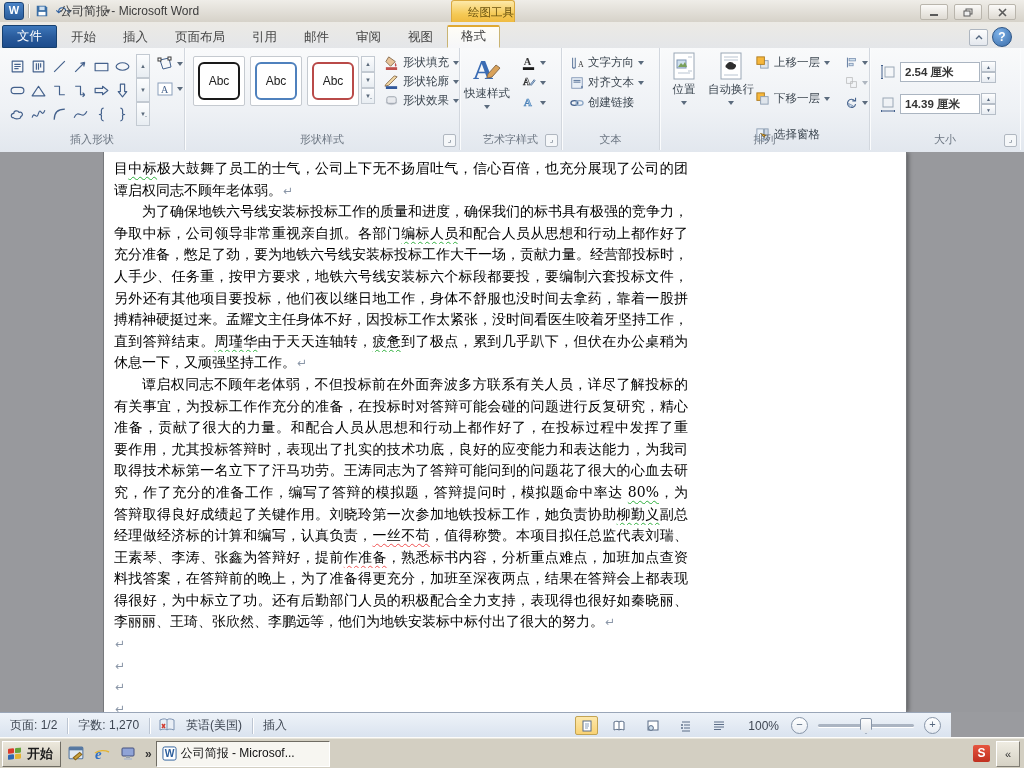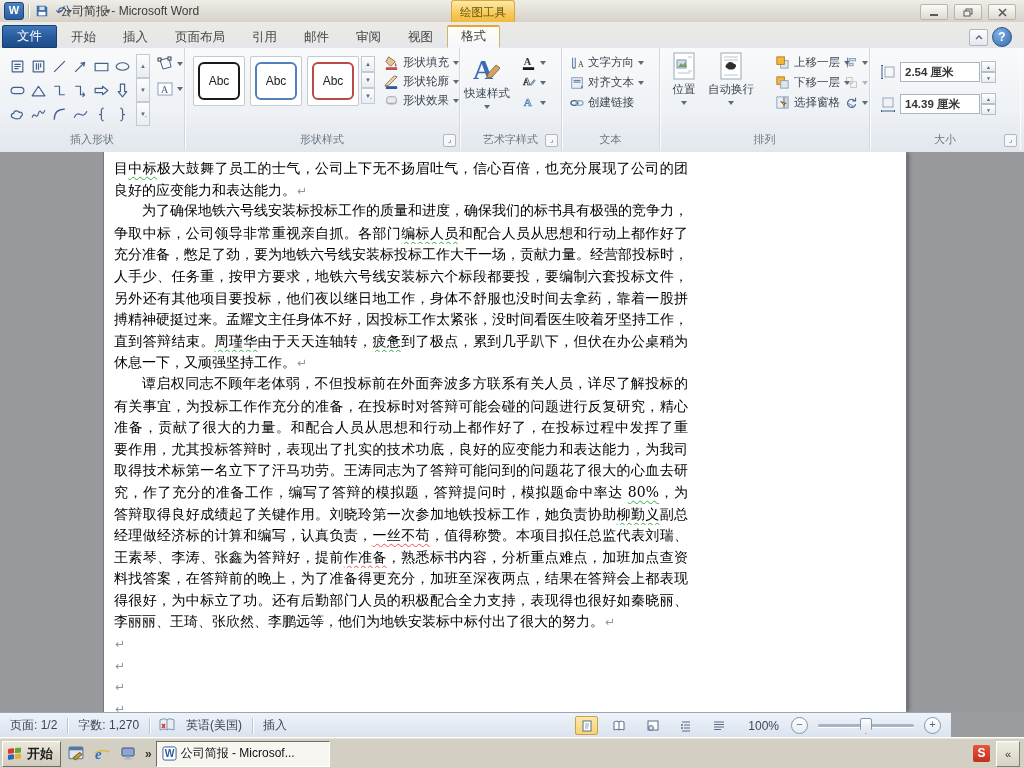--- a/index.html
+++ b/index.html
@@ -8,21 +8,21 @@
   
   #titlebar{position:absolute;left:0;top:0;width:1024px;height:22px;
     background:linear-gradient(#efede8,#d6d2c9);border-bottom:1px solid #bdb9af;}
   #qat{position:absolute;left:4px;top:2px;height:18px;display:flex;align-items:center;gap:4px;}
   .qbtn{width:18px;height:16px;display:flex;align-items:center;justify-content:center;font-size:13px;}
   #wlogo{width:18px;height:16px;background:linear-gradient(#4a83c6,#2b5d9b);border:1px solid #1d4476;border-radius:3px;
     color:#fff;font-weight:bold;font-size:11px;text-align:center;line-height:15px;}
   .qsep{width:1px;height:14px;background:#b9b5ab;box-shadow:1px 0 0 #fff;}
   #win-title{position:absolute;left:60px;width:390px;top:0;height:22px;
     font-size:12px;color:#3c3c3c;line-height:22px;white-space:nowrap;}
-  #ctx-group{position:absolute;left:451px;top:0;width:62px;height:22px;text-align:center;font-size:11.5px;
+  #ctx-group{position:absolute;left:451px;top:0;width:62px;height:22px;text-align:right;font-size:11.5px;
     color:#6b5410;line-height:22px;background:linear-gradient(#fde9a9,#f5c955 60%,#efb93e);
     border:1px solid #d9a940;border-bottom:none;border-radius:3px 3px 0 0;}
   #win-controls{position:absolute;right:8px;top:4px;display:flex;gap:6px;}
   .wbtn{width:26px;height:14px;display:flex;align-items:center;justify-content:center;color:#5a5a5a;
     border:1px solid #b9b5ac;border-radius:2px;background:linear-gradient(#fbfaf8,#dedad2);font-size:9px;}
   
   #tabrow{position:absolute;left:0;top:22px;width:1024px;height:26px;background:linear-gradient(#eceae5,#e4e6e9);}
   #ribbon-tabs{display:flex;align-items:flex-end;height:26px;padding-left:2px;}
   .tab{height:22px;line-height:22px;padding:0 13px;margin-right:1px;font-size:12.5px;color:#444;border-radius:2px 2px 0 0;}
   .tab-file{background:linear-gradient(#3d77bb,#2a5c9d 50%,#1d4c8c);color:#fff;border:1px solid #16406f;height:21px;line-height:21px;padding:0 14px;}
@@ -63,21 +63,21 @@
   .step{width:13px;height:9px;border:1px solid #b6bec8;background:linear-gradient(#fefefe,#e6ebf1);
     display:flex;align-items:center;justify-content:center;font-size:5px;color:#55657a;}
   
   #docarea{position:absolute;left:0;top:152px;width:1024px;height:560px;background:#98999d;overflow:hidden;padding-left:28px;}
   #page{position:absolute;left:104px;top:0;width:802px;height:560px;background:#fff;
     box-shadow:0 0 0 1px #77797c,3px 0 4px rgba(0,0,0,.35);}
   #doctext{position:absolute;left:114px;top:6px;width:574px;font-family:"DejaVu Serif","Liberation Serif",serif;
     font-size:14px;color:#000;}
   .dline{height:21.6px;line-height:21.6px;text-align:justify;overflow:visible;white-space:nowrap;}
   .dline.j{text-align-last:justify;white-space:normal;height:21.6px;overflow:hidden;}
-  .dline.ind{padding-left:28px;font-family:Liberation Mono, monospace;}
+  .dline.ind{padding-left:28px;}
   .sq-g{text-decoration:underline wavy #2eae3c 1px;text-underline-offset:3px;}
   .sq-r{text-decoration:underline wavy #f05050 1px;text-underline-offset:3px;}
   .pmark{color:#8b97a8;font-size:12px;margin-left:1px;font-family:"DejaVu Sans",sans-serif;}
   
   #vscroll{position:absolute;right:1px;top:2px;width:17px;height:556px;background:linear-gradient(90deg,#ebe9e6,#dcdad6);border:1px solid #bdbbb7;}
   .scbtn{width:15px;height:16px;margin:1px 0 0 0;background:linear-gradient(#fdfdfc,#e4e1dc);border:1px solid #b9b7b2;
     display:flex;align-items:center;justify-content:center;color:#4f5a6b;font-size:7px;}
   #vthumb{position:absolute;left:1px;top:48px;width:13px;height:210px;border:1px solid #a9a7a3;border-radius:2px;
     background:linear-gradient(90deg,#fbfaf8,#dedbd5);}
   #scroll-bottom{position:absolute;left:0;bottom:0;width:15px;display:flex;flex-direction:column;}
@@ -418,21 +418,21 @@
       </div>
       <div class="bigbtn" style="left:46px;width:50px;">
         <svg class="ic" width="26" height="30" viewBox="0 0 26 30">
             <rect x="3" y="1" width="20" height="26" fill="#fff" stroke="#9aa7b6"></rect>
             <path d="M6 5h14M6 8h14M6 23h14" stroke="#b9c4d1"></path>
             <path d="M9 12c2-3 6-2 7 0 2 0 3 2 1 4-1 2-7 2-8 0-2 0-2-3 0-4z" fill="#2e2e2e"></path>
           </svg>
         <span>自动换行</span>
         <span class="dd"></span>
       </div>
-      <div class="gal-col" style="left:112px;top:5px;gap:1px;">
+      <div class="gal-col" style="left:92px;top:5px;gap:17px;">
         <div class="btn-small">
           <svg class="ic" width="15" height="15" viewBox="0 0 16 16">
               <rect x="6" y="6" width="8" height="8" fill="#dfe5ec" stroke="#8fa0b4"></rect>
               <rect x="2" y="2" width="8" height="8" fill="#f6b73c" stroke="#b07d20"></rect>
             </svg>
           <span>上移一层</span>
             <span class="dd"></span>
         </div>
         <div class="btn-small">
           <svg class="ic" width="15" height="15" viewBox="0 0 16 16">
@@ -504,21 +504,21 @@
       </div>
       <div class="glabel">大小</div>
       <div class="dlg">⌟</div>
     </div>
   </div>
 
   <div id="docarea">
     <div id="page"></div>
     <div id="doctext">
         <div class="dline j"><span>目</span><span class="sq-g">中标</span><span>极大鼓舞了员工的士气，公司上下无不扬眉吐气，信心百倍，也充分展现了公司的团</span></div>
-        <div class="dline"><span>良好的应变能力和表达能力。</span><span class="pmark">↵</span></div>
+        <div class="dline"><span>谭启权同志不顾年老体弱。</span><span class="pmark">↵</span></div>
         <div class="dline j ind"><span>为了确保地铁六号线安装标投标工作的质量和进度，确保我们的标书具有极强的竞争力，</span></div>
         <div class="dline j"><span>争取中标，公司领导非常重视亲自抓。各部门</span><span class="sq-g">编标人员</span><span>和配合人员从思想和行动上都作好了</span></div>
         <div class="dline j"><span>充分准备，憋足了劲，要为地铁六号线安装标投标工作大干一场，贡献力量。经营部投标时，</span></div>
         <div class="dline j"><span>人手少、任务重，按甲方要求，地铁六号线安装标六个标段都要投，要编制六套投标文件，</span></div>
         <div class="dline j"><span>另外还有其他项目要投标，他们夜以继日地工作，身体不舒服也没时间去拿药，靠着一股拼</span></div>
         <div class="dline j"><span>搏精神硬挺过来。孟耀文主任身体不好，因投标工作太紧张，没时间看医生咬着牙坚持工作，</span></div>
         <div class="dline j"><span>直到答辩结束。</span><span class="sq-g">周瑾华</span><span>由于天天连轴转，</span><span class="sq-g">疲惫</span><span>到了极点，累到几乎趴下，但伏在办公桌稍为</span></div>
         <div class="dline"><span>休息一下，又顽强坚持工作。</span><span class="pmark">↵</span></div>
         <div class="dline j ind"><span>谭启权同志不顾年老体弱，不但投标前在外面奔波多方联系有关人员，详尽了解投标的</span></div>
         <div class="dline j"><span>有关事宜，为投标工作作充分的准备，在投标时对答辩可能会碰的问题进行反复研究，精心</span></div>

